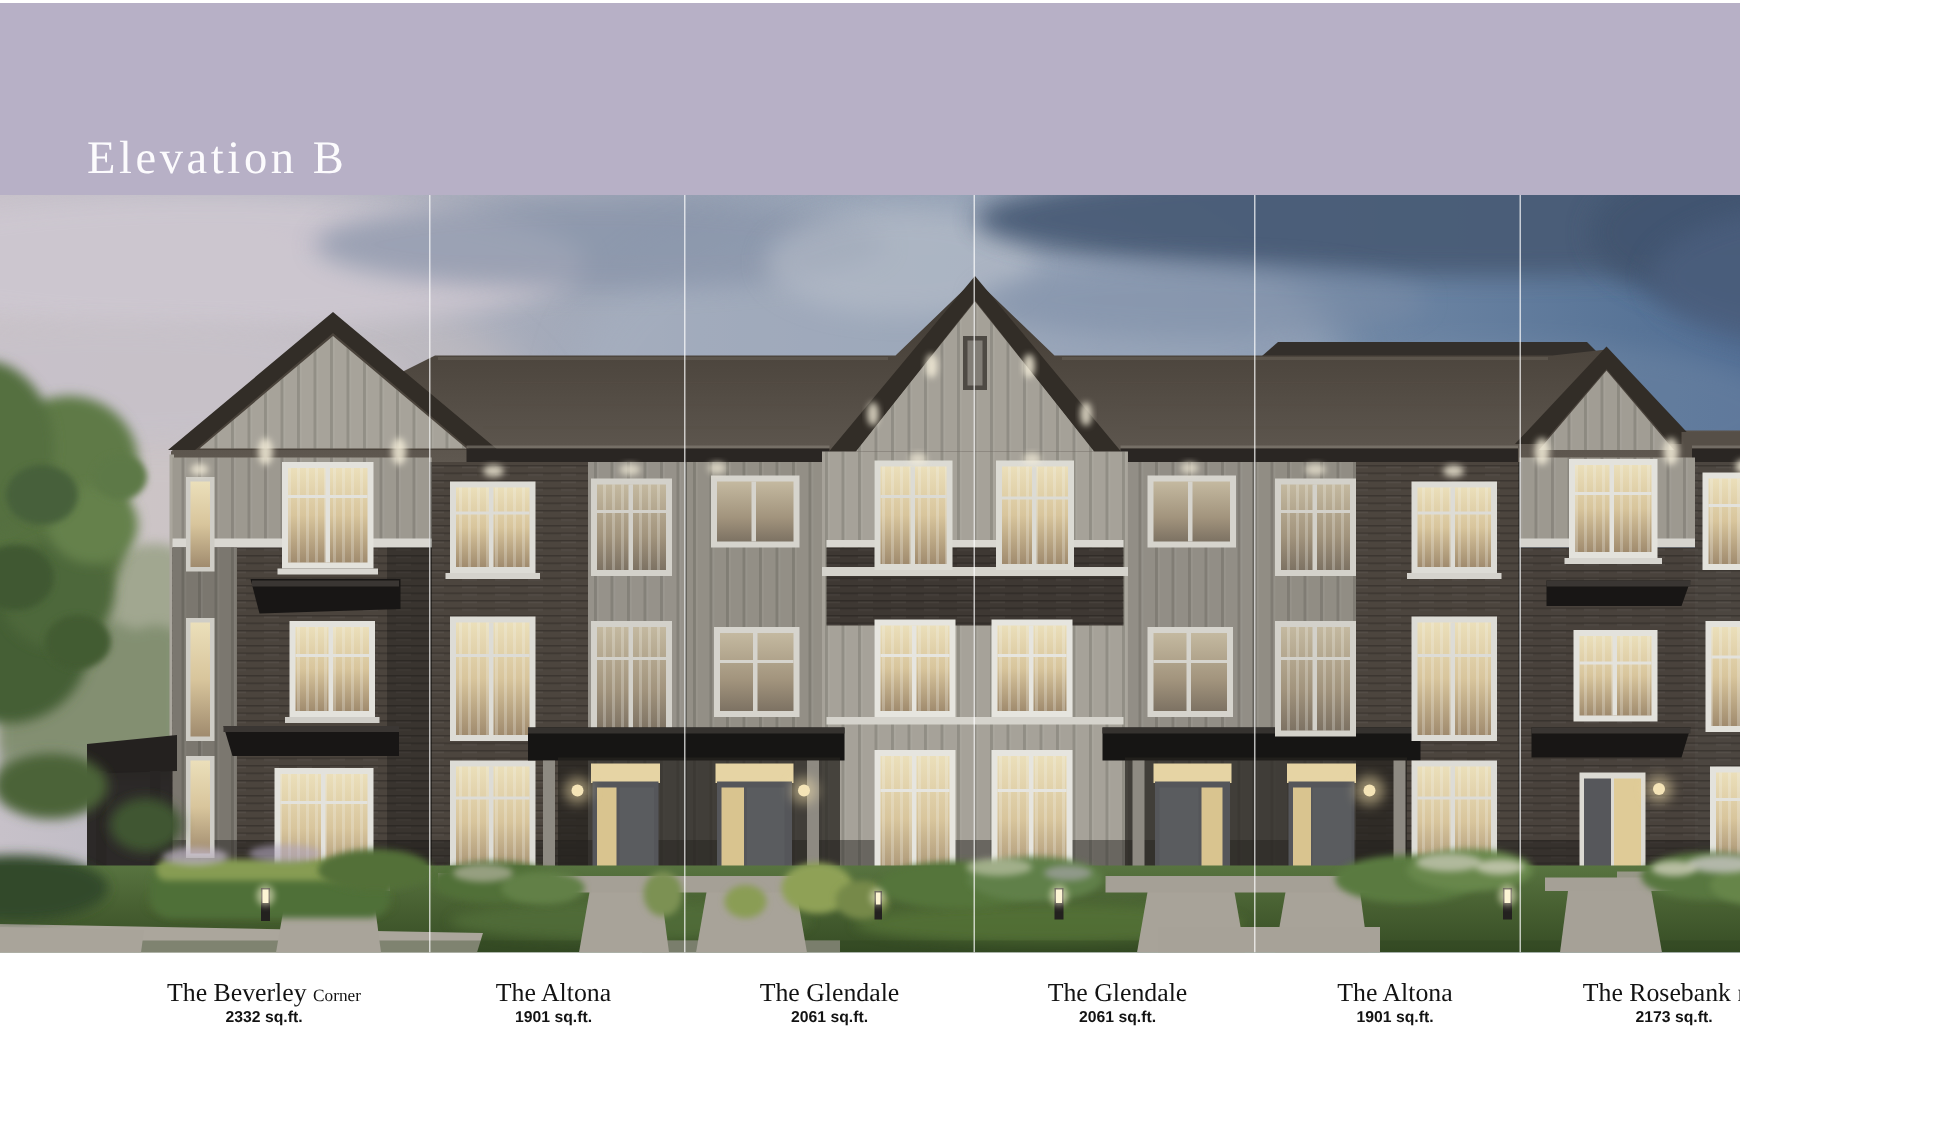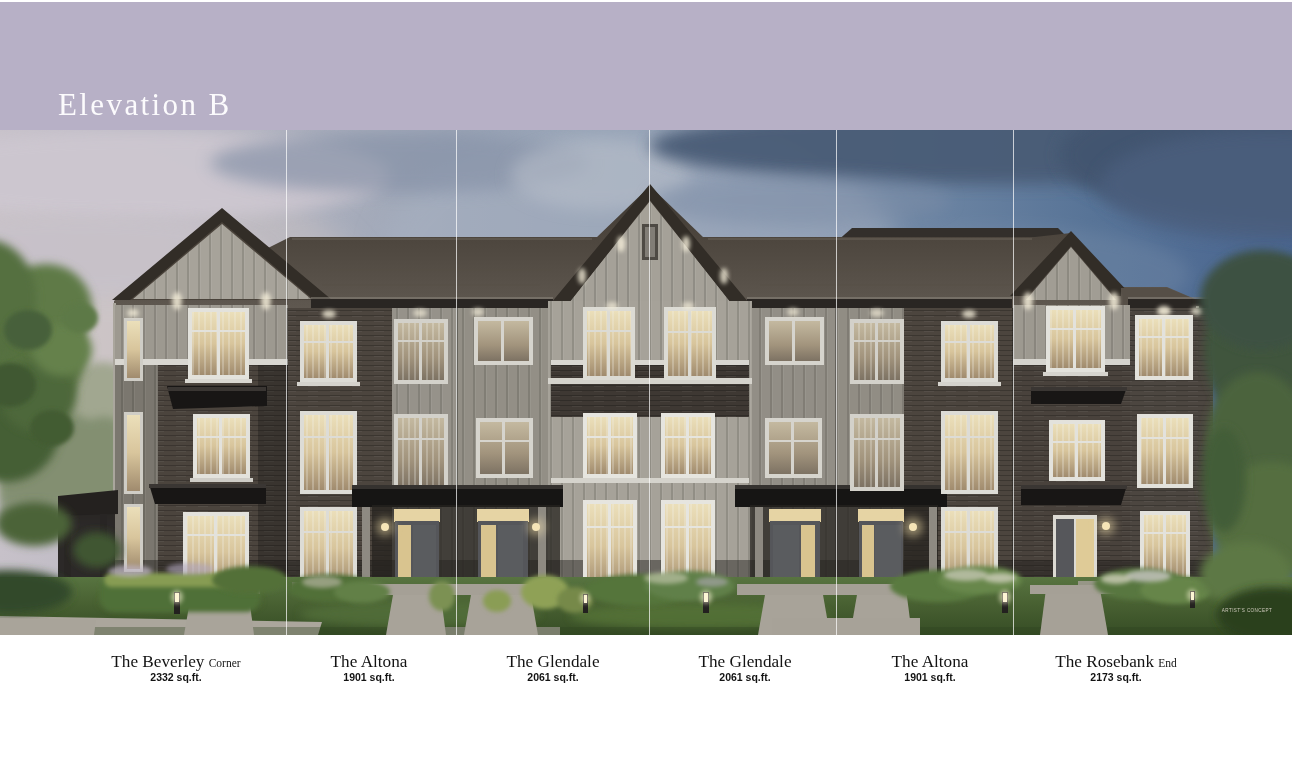--- a/index.html
+++ b/index.html
@@ -1,16 +1,16 @@
 <!DOCTYPE html>
 <html><head>
 <meta charset="utf-8">
 <style>
 html,body{margin:0;padding:0;background:#ffffff;}
-#page{position:relative;width:1292px;height:763px;background:#ffffff;overflow:hidden;font-family:"Liberation Sans",sans-serif;}
+#page{position:relative;width:1160px;height:763px;background:#ffffff;overflow:hidden;font-family:"Liberation Sans",sans-serif;}
 svg{display:block;}
 </style>
 </head>
 <body>
 <div id="page">
 <svg width="1296" height="763" viewBox="0 0 1296 763">
 <defs>
   <linearGradient id="skyg" x1="0" y1="0" x2="1" y2="0">
     <stop offset="0" stop-color="#c7c1c9"></stop>
     <stop offset="0.18" stop-color="#b3b4c0"></stop>

